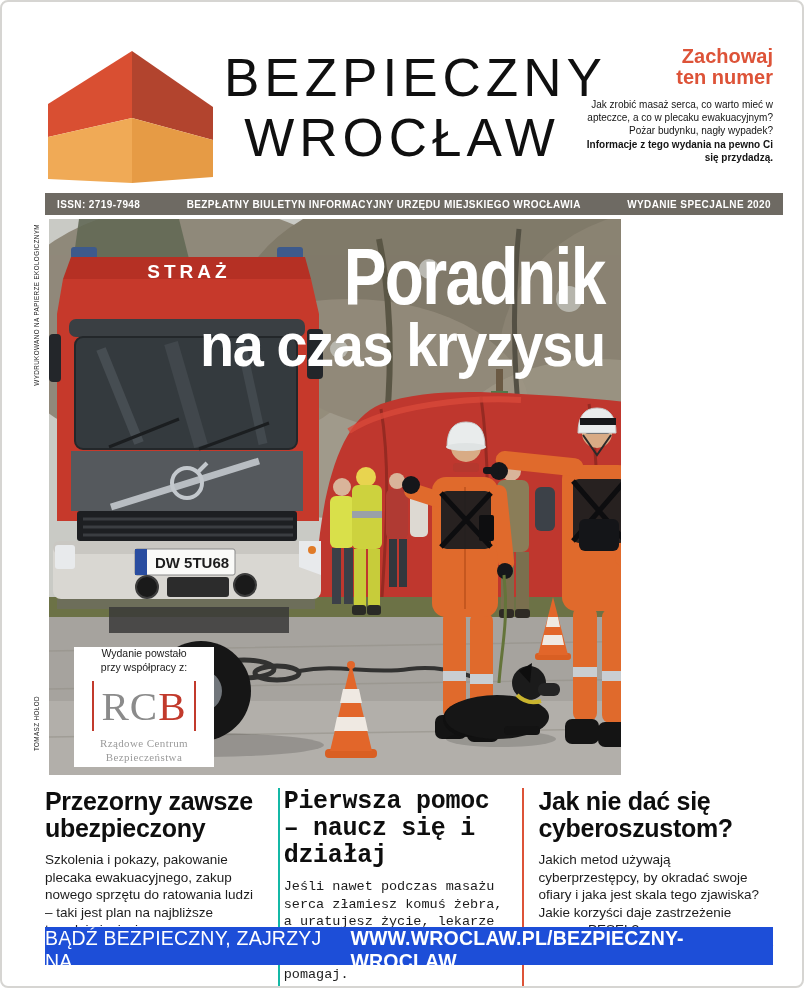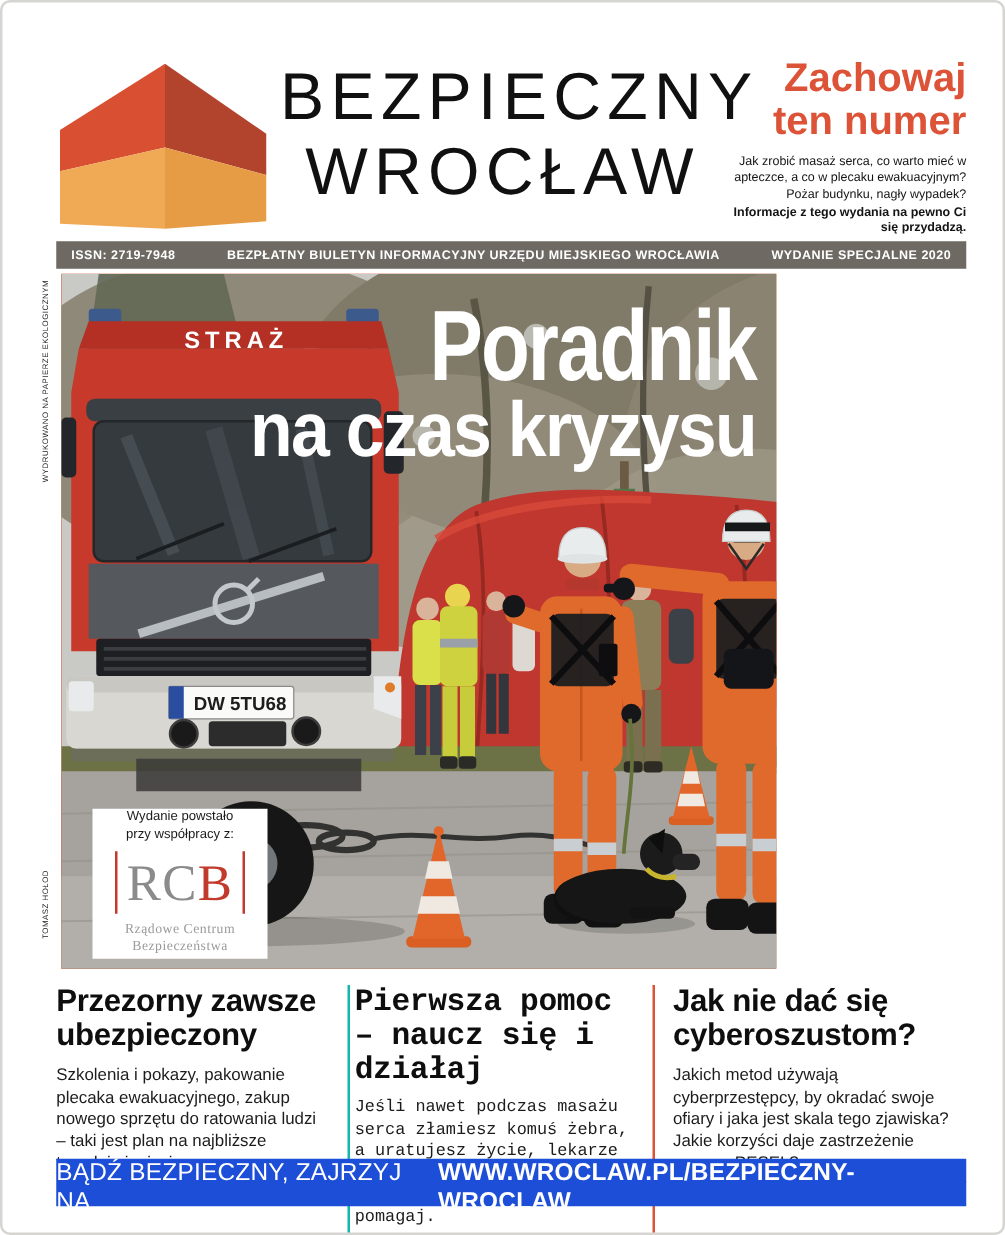--- a/index.html
+++ b/index.html
@@ -11,27 +11,27 @@
   }
   
   .logo { position:absolute; left:43px; top:45px; width:170px; height:140px; }
   .title {
     position:absolute; left:222px; top:46px; width:356px;
     text-align:center; font-size:53px; font-weight:400; letter-spacing:5px;
     line-height:1.14; color:#101010; margin:0;
   }
   .topright { position:absolute; right:29px; top:44px; width:188px; text-align:right; }
   .keep-headline {
-    margin:0 0 11px 0; color:#dd5338; font-size:32px; font-weight:800; line-height:1.05;
+    margin:0 0 11px 0; color:#dd5338; font-size:20px; font-weight:800; line-height:1.05;
   }
   .topright p { margin:0; font-size:10px; line-height:1.28; color:#141414; }
   .topright p.bold { font-weight:700; margin-top:2px; }
   
   .issnbar {
-    position:absolute; left:43px; right:29px; top:191px; height:22px;
+    position:absolute; left:43px; right:19px; top:191px; height:22px;
     background:#6e6a63; color:#fff; display:flex; align-items:center;
     justify-content:space-between; padding:0 12px;
     font-size:10px; font-weight:700; letter-spacing:.4px;
   }
   
   .photo {
     position:absolute; left:47px; top:217px; width:572px; height:556px;
     background:#c2410c; overflow:hidden;
   }
   .photo svg { display:block; }

